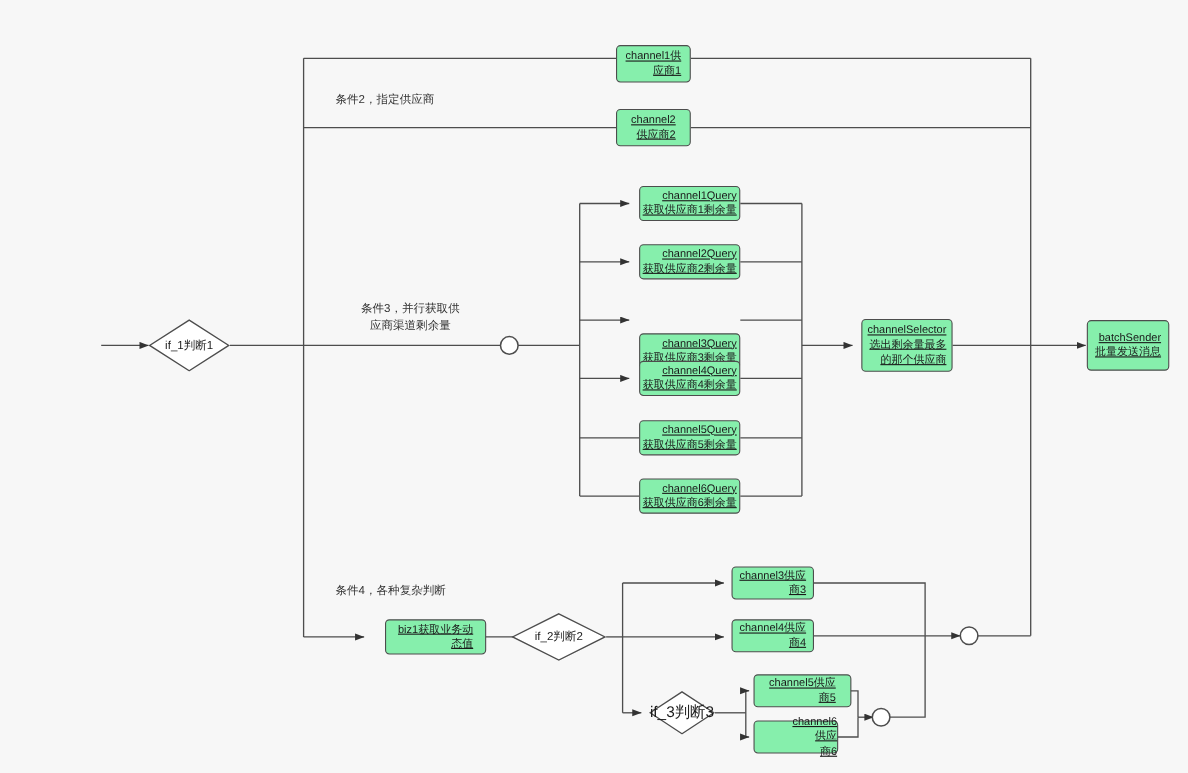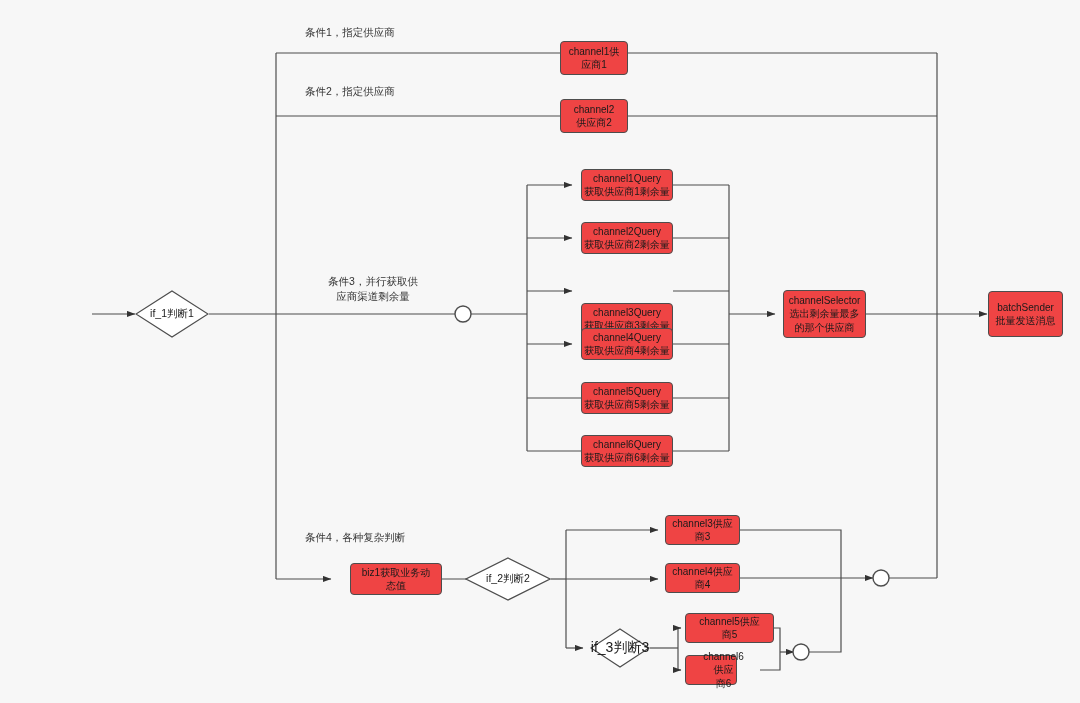--- a/index.html
+++ b/index.html
@@ -7,32 +7,33 @@
     width:1080px;height:703px;
     background:#f7f7f7;
     font-family:"Liberation Sans","DejaVu Sans",sans-serif;
     overflow:hidden;
   }
   #canvas{position:relative;width:1080px;height:703px;}
   svg#wires{position:absolute;left:0;top:0;width:1080px;height:703px;}
 
   .node{
     position:absolute;
-    background:#ef4444;
+    background:#86efac;
     border:1px solid #4d4d4d;
     border-radius:4px;
     box-sizing:border-box;
     display:flex;
     align-items:center;
     justify-content:center;
-    text-align:center;
+    text-align:right;
     color:#1a1a1a;
     line-height:1.35;
     white-space:pre-line;
     box-shadow:0 0 0 0 rgba(0,0,0,0);
+    text-decoration:underline;
   }
   .node.sm{font-size:10px;}
 
   .diamond{
     position:absolute;
     box-sizing:border-box;
   }
   .diamond .shape{
     position:absolute;left:0;top:0;width:100%;height:100%;
   }
@@ -175,22 +176,21 @@
     </svg>
     <div class="dlabel" style="font-size:14px;">if_3判断3</div>
   </div>
 
   <div class="node sm" style="left:665px;top:515px;width:75px;height:30px;">channel3供应
 商3</div>
   <div class="node sm" style="left:665px;top:563px;width:75px;height:30px;">channel4供应
 商4</div>
   <div class="node sm" style="left:685px;top:613px;width:89px;height:30px;">channel5供应
 商5</div>
-  <div class="node sm" style="left:685px;top:655px;width:52px;height:30px;padding-left:25px;">channel6供应
+  <div class="node sm" style="left:685px;top:655px;width:77px;height:30px;padding-left:25px;">channel6供应
 商6</div>
 
-  <div class="edge-label" style="left:305px;top:25px;width:200px;text-align:left;">条件1，指定供应商</div>
   <div class="edge-label" style="left:305px;top:84px;width:200px;text-align:left;">条件2，指定供应商</div>
   <div class="edge-label" style="left:298px;top:274px;width:150px;text-align:center;">条件3，并行获取供
 应商渠道剩余量</div>
   <div class="edge-label" style="left:305px;top:530px;width:200px;text-align:left;">条件4，各种复杂判断</div>
 
 </div>
 
 </body></html>

